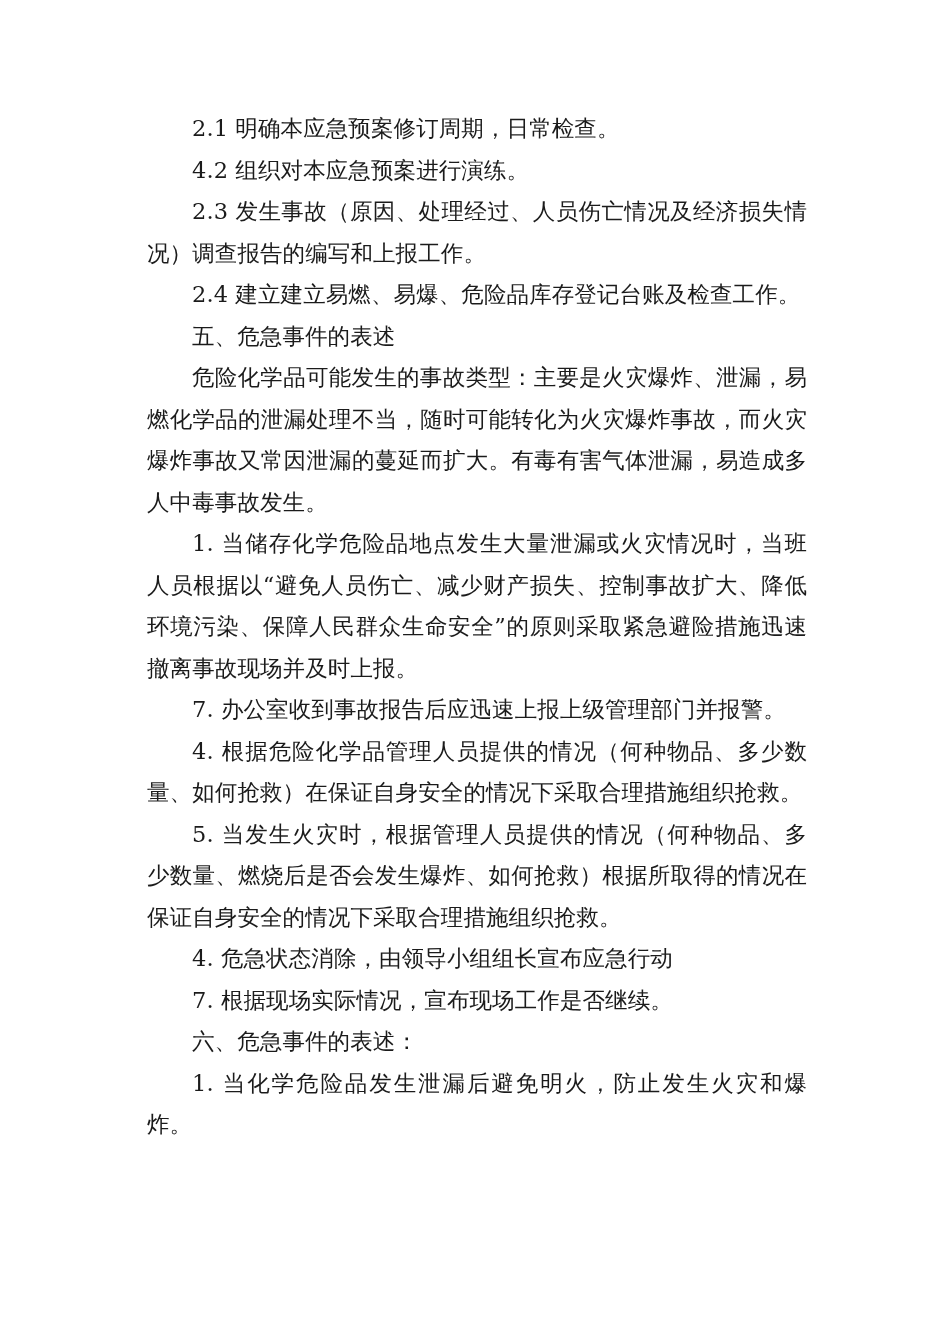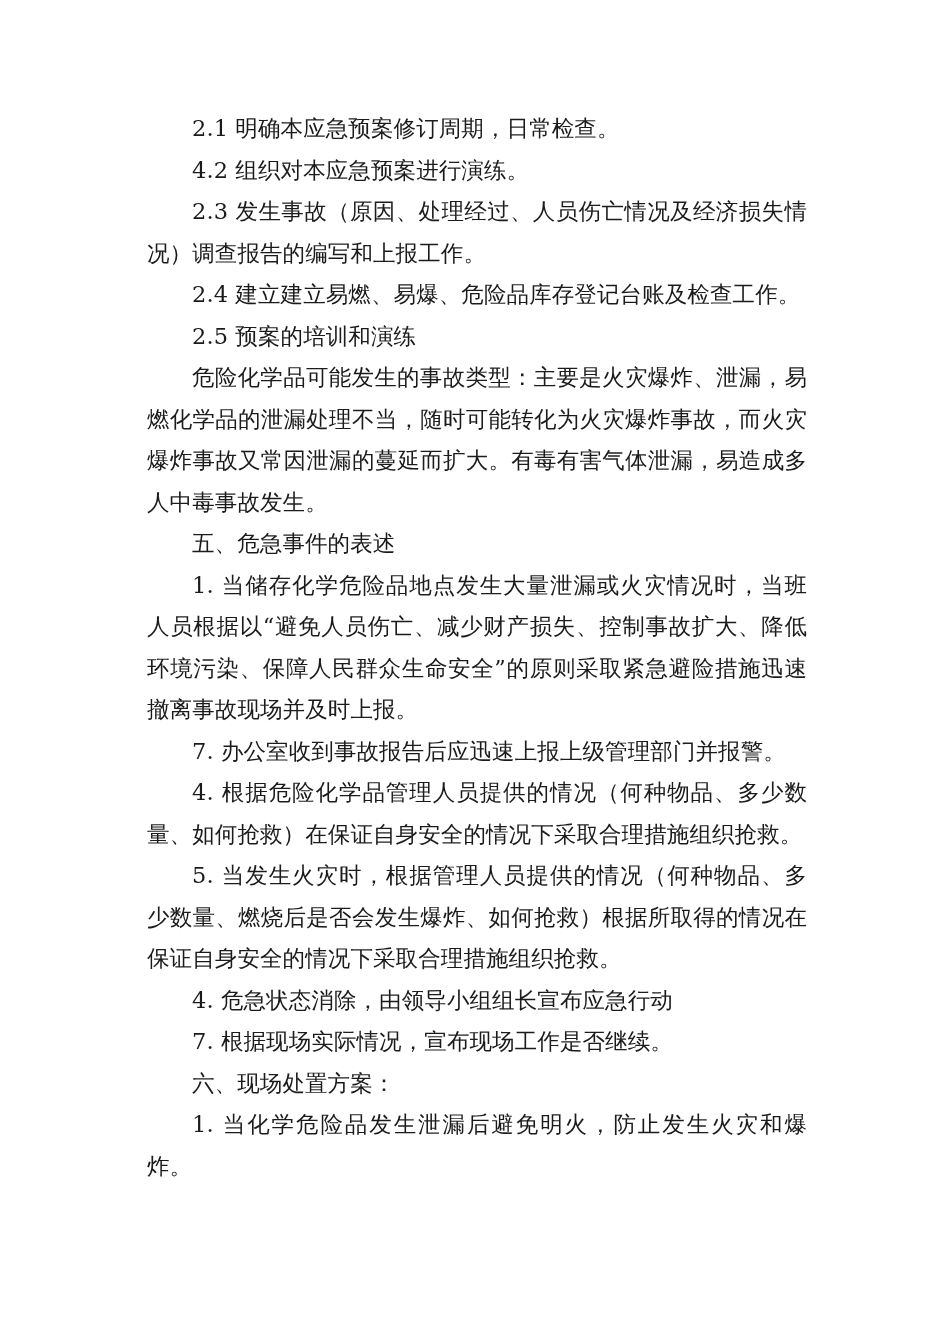--- a/index.html
+++ b/index.html
@@ -44,37 +44,36 @@
   <div class="doc-body">
 
     <p class="para indent">2.1 明确本应急预案修订周期，日常检查。</p>
 
     <p class="para indent">4.2 组织对本应急预案进行演练。</p>
 
     <p class="para indent">2.3 发生事故（原因、处理经过、人员伤亡情况及经济损失情况）调查报告的编写和上报工作。</p>
 
     <p class="para indent">2.4 建立建立易燃、易爆、危险品库存登记台账及检查工作。</p>
 
-    <p class="para indent">2.5 预案的培训和演练</p>
+
+    <p class="para indent">五、危急事件的表述</p>
 
     <p class="para indent">危险化学品可能发生的事故类型：主要是火灾爆炸、泄漏，易燃化学品的泄漏处理不当，随时可能转化为火灾爆炸事故，而火灾爆炸事故又常因泄漏的蔓延而扩大。有毒有害气体泄漏，易造成多人中毒事故发生。</p>
-
-    <p class="para indent">五、危急事件的表述</p>
 
     <p class="para indent">1. 当储存化学危险品地点发生大量泄漏或火灾情况时，当班人员根据以“避免人员伤亡、减少财产损失、控制事故扩大、降低环境污染、保障人民群众生命安全”的原则采取紧急避险措施迅速撤离事故现场并及时上报。</p>
 
 
     <p class="para indent">7. 办公室收到事故报告后应迅速上报上级管理部门并报警。</p>
 
     <p class="para indent">4. 根据危险化学品管理人员提供的情况（何种物品、多少数量、如何抢救）在保证自身安全的情况下采取合理措施组织抢救。</p>
 
     <p class="para indent">5. 当发生火灾时，根据管理人员提供的情况（何种物品、多少数量、燃烧后是否会发生爆炸、如何抢救）根据所取得的情况在保证自身安全的情况下采取合理措施组织抢救。</p>
 
     <p class="para indent">4. 危急状态消除，由领导小组组长宣布应急行动</p>
 
     <p class="para indent">7. 根据现场实际情况，宣布现场工作是否继续。</p>
 
-    <p class="para indent">六、现场处置方案：</p>
+    <p class="para indent">六、危急事件的表述：</p>
 
     <p class="para indent">1. 当化学危险品发生泄漏后避免明火，防止发生火灾和爆炸。</p>
 
   </div>
 </div>
 
 </body></html>

